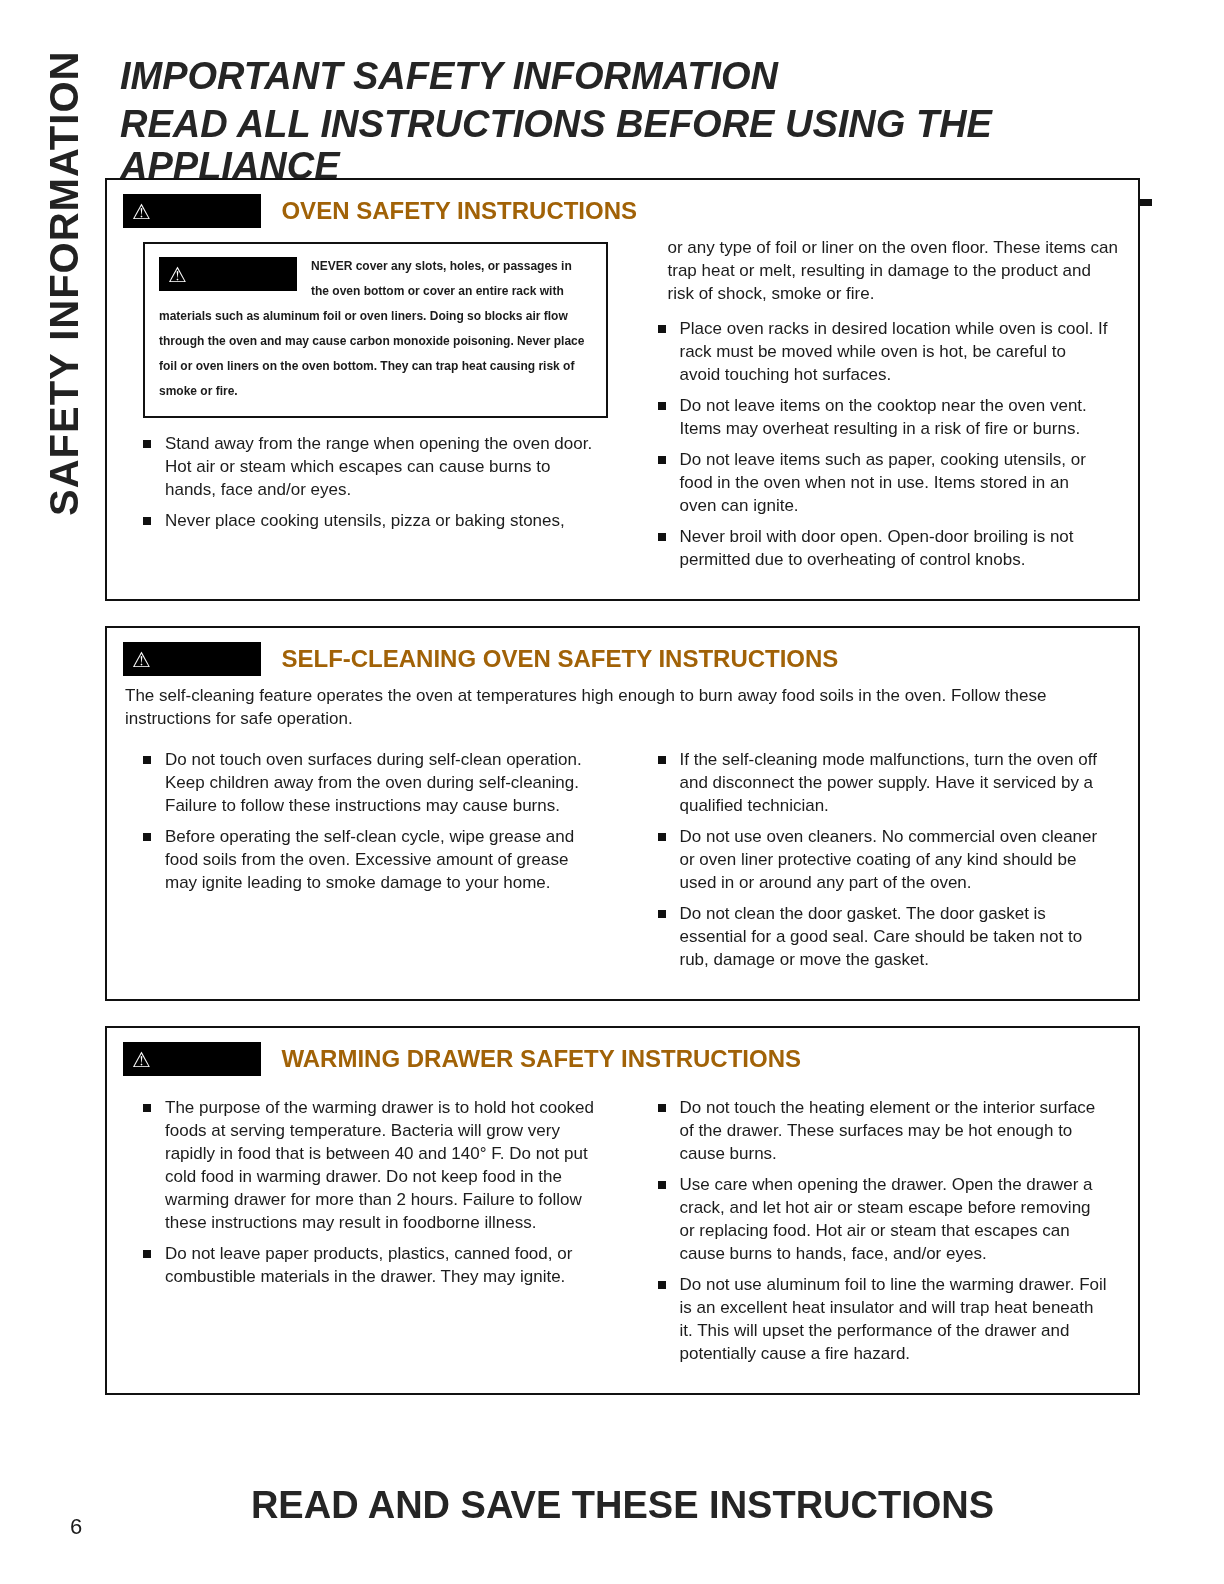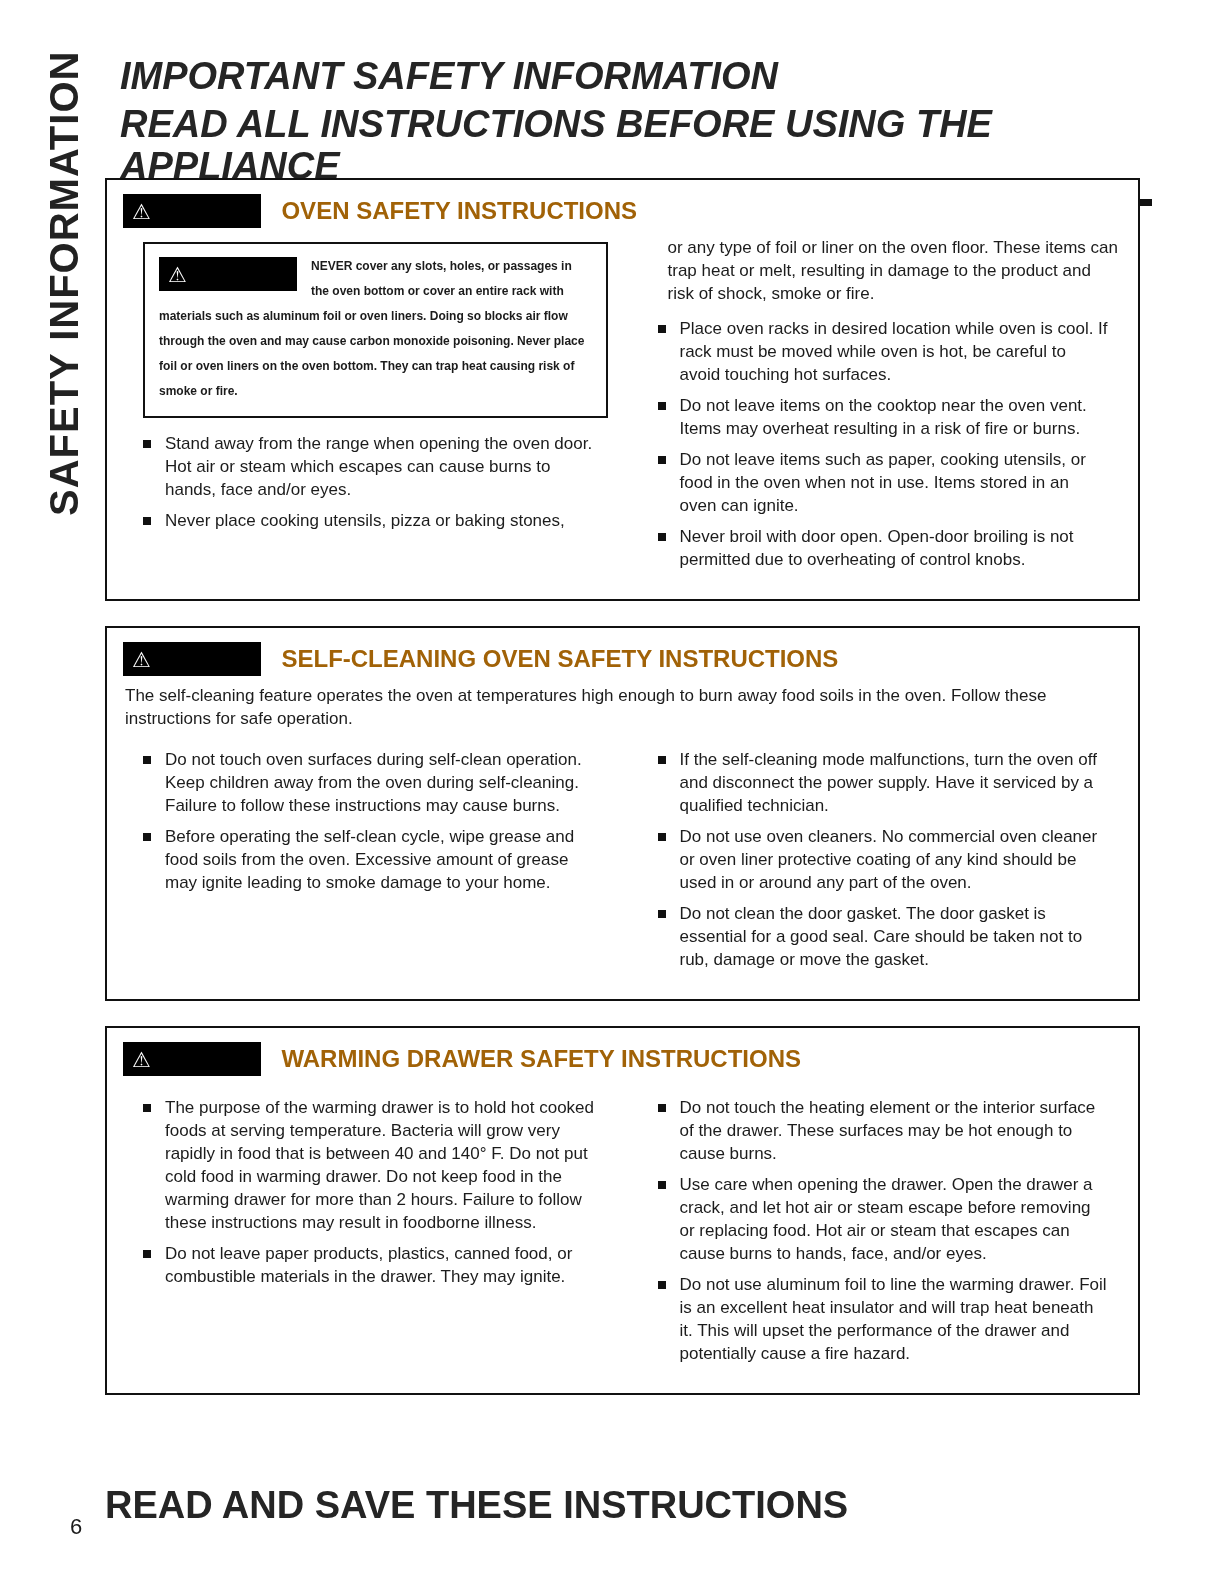--- a/index.html
+++ b/index.html
@@ -61,21 +61,21 @@
   .warnbox {
     border:2px solid #111; padding:10px 14px 12px 14px;
     margin:6px 0 14px 20px;
   }
   .warnbox .badge { float:left; margin:3px 14px 4px 0; }
   .warnbox p { margin:0; font-weight:bold; font-size:12px; line-height:25px; color:#1b1b1b; }
 
   
   .footer {
     position:absolute; left:105px; top:1484px; width:1035px;
-    text-align:left; font-size:38px; font-weight:bold; color:#252525;
+    text-align:center; font-size:38px; font-weight:bold; color:#252525;
   }
   .pagenum { position:absolute; left:70px; top:1514px; font-size:22px; color:#1b1b1b; }
 </style>
 </head>
 <body>
 
 <div class="vlabel">SAFETY INFORMATION</div>
 
 <div class="header">
   <h1>IMPORTANT SAFETY INFORMATION</h1>

